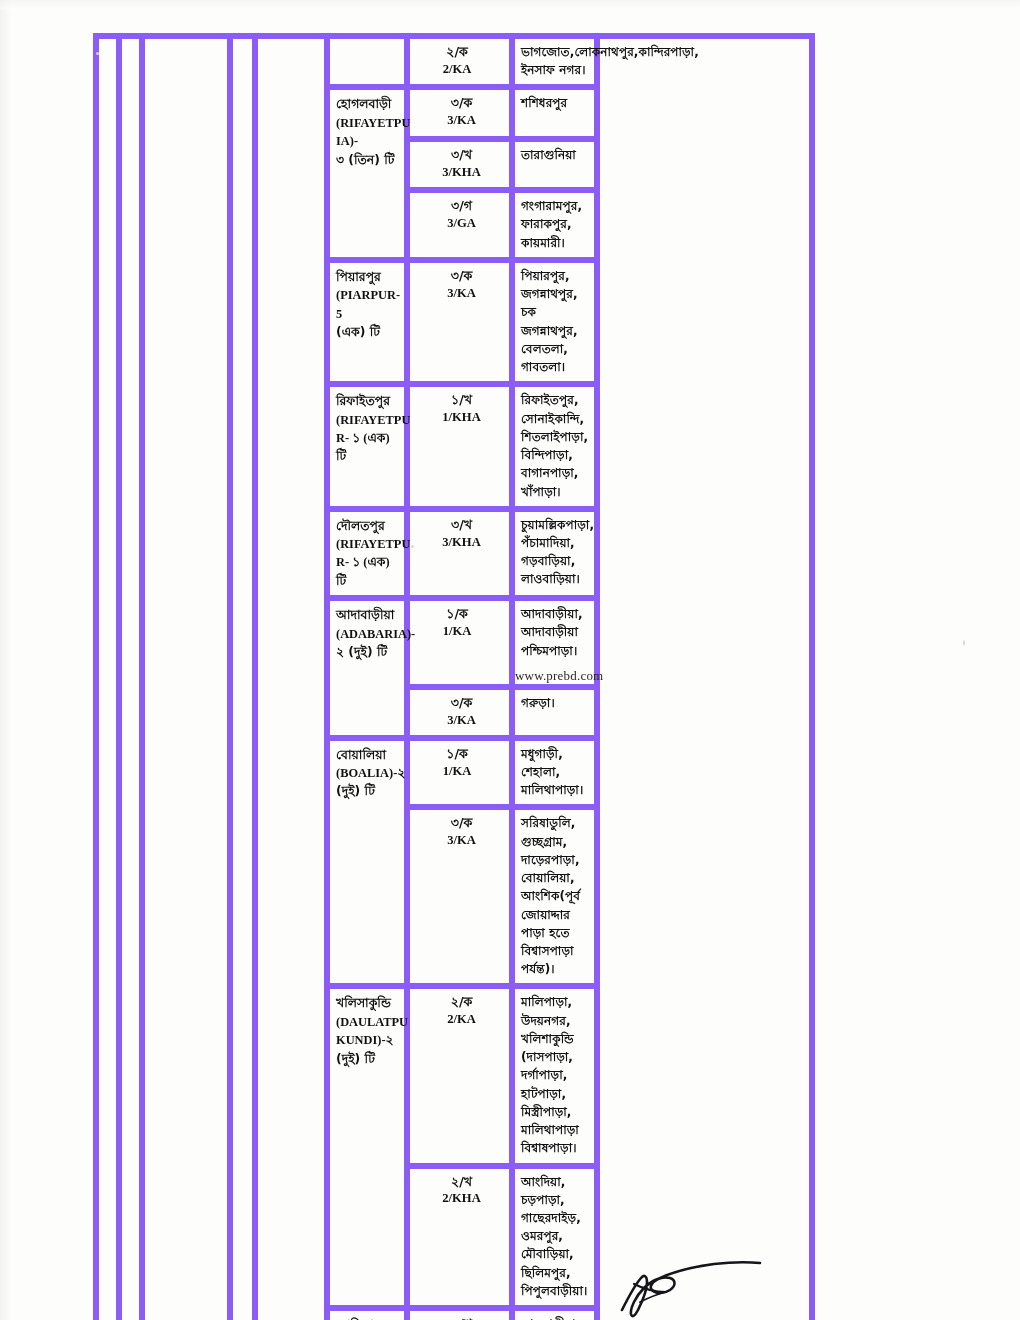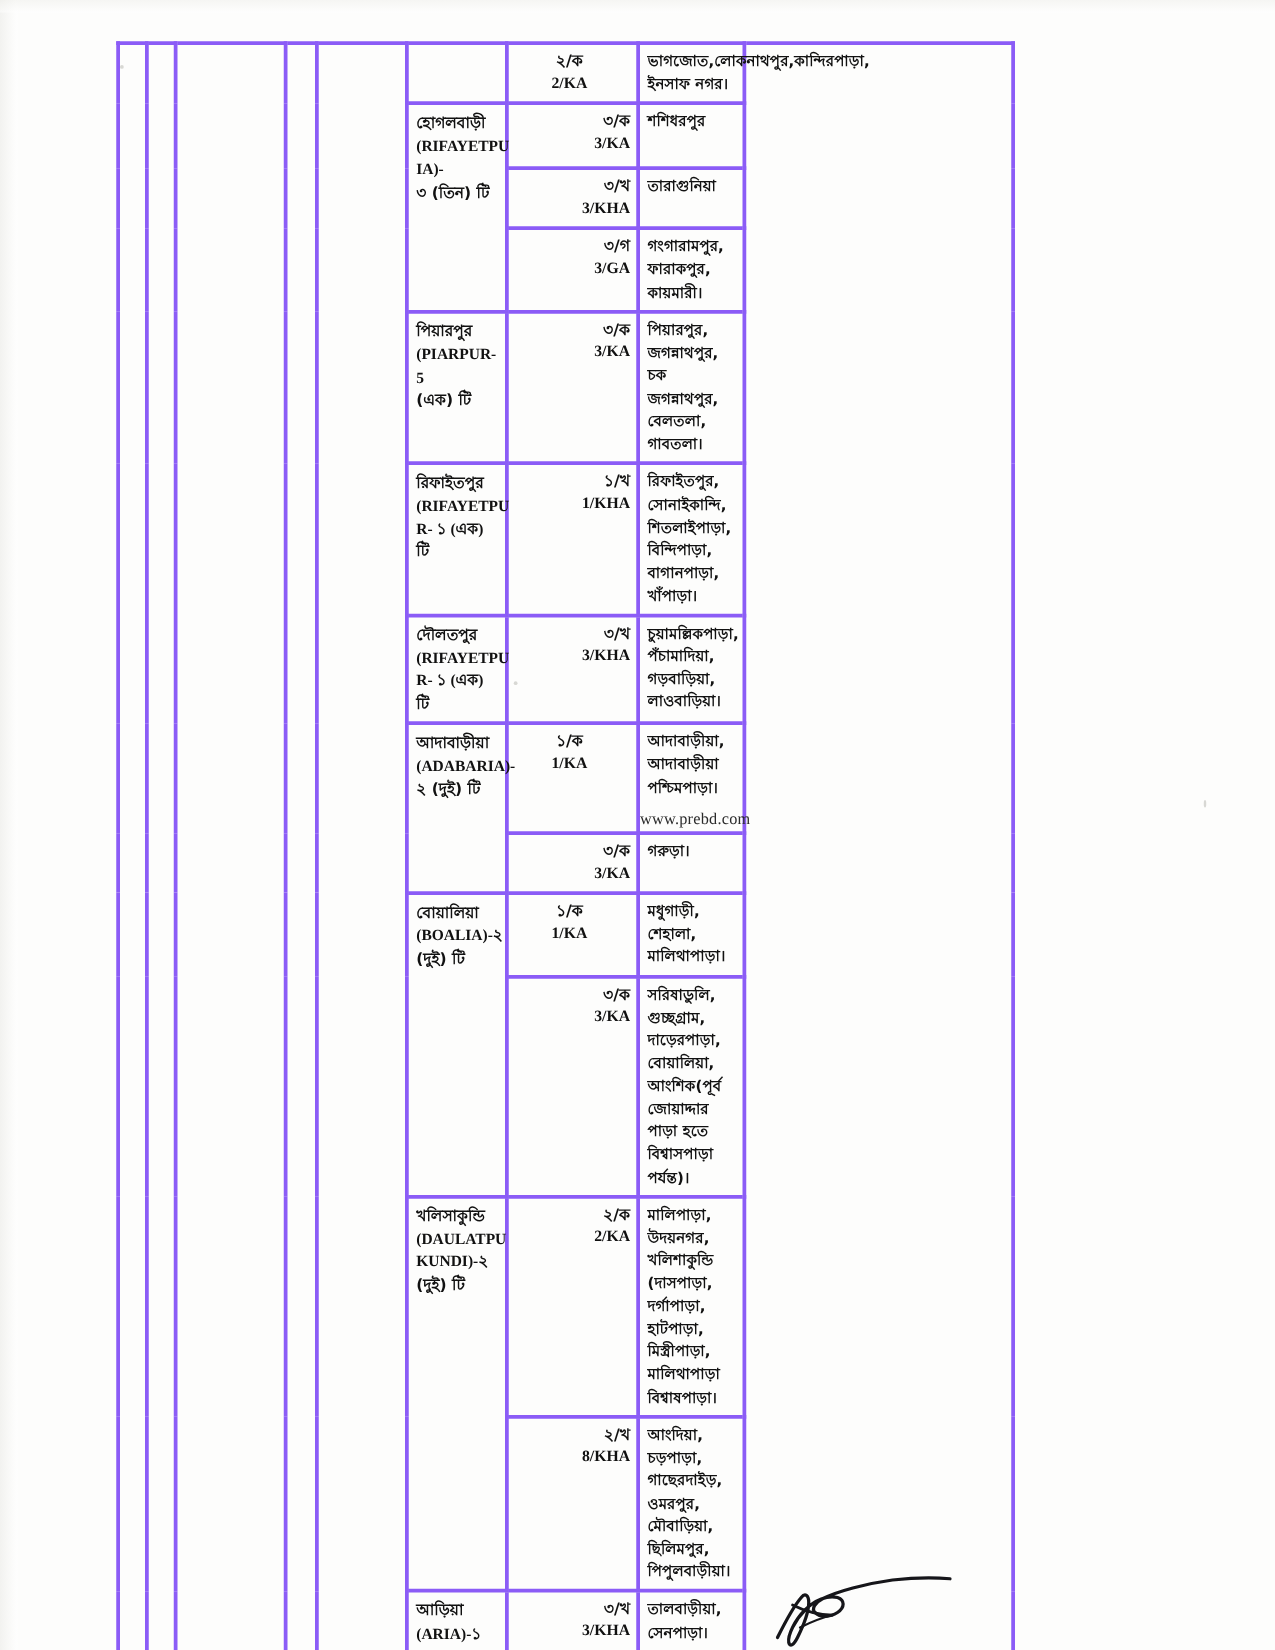--- a/index.html
+++ b/index.html
@@ -43,21 +43,21 @@
     left: 93px;
     top: 33px;
     width: 873px;
   }
   table.grid {
     border-collapse: collapse;
     width: 873px;
     table-layout: fixed;
   }
   table.grid td {
-    border: 3px solid #8b5cf6;
+    border: 6px solid #8b5cf6;
     vertical-align: top;
     padding: 0;
     background: transparent;
   }
 
   
   col.c-a { width: 23px; }
   col.c-b { width: 23px; }
   col.c-c { width: 88px; }
   col.c-d { width: 25px; }
@@ -83,21 +83,21 @@
     letter-spacing: .1px;
   }
   .cell.name {
     font-family: "Liberation Serif", "DejaVu Serif", serif;
     font-size: 12.4px;
     line-height: 1.48;
     font-weight: 600;
     padding: 5px 4px 5px 6px;
   }
   .cell.code {
-    text-align: right;
+    text-align: center;
     font-size: 12.6px;
     line-height: 1.42;
     padding-left: 9px;
     font-weight: 600;
   }
   .cell.code.mid {
     text-align: center;
     padding-left: 0;
   }
   .cell.code .bnum {
@@ -359,21 +359,21 @@
               </div>
             </td>
             <td>
               <div class="cell bn">মালিপাড়া, উদয়নগর, খলিশাকুন্ডি (দাসপাড়া, দর্গাপাড়া, হাটপাড়া, মিস্ত্রীপাড়া, মালিথাপাড়া বিশ্বাষপাড়া।</div>
             </td>
           </tr>
           <tr style="height: 80px;">
             <td class="vc">
               <div class="cell code">
                 <div class="bnum">২/খ</div>
-                <div>8/KHA</div>
+                <div>2/KHA</div>
               </div>
             </td>
             <td>
               <div class="cell bn">আংদিয়া, চড়পাড়া, গাছেরদাইড়, ওমরপুর, মৌবাড়িয়া, ছিলিমপুর, পিপুলবাড়ীয়া।</div>
             </td>
           </tr>
           <tr style="height: 54px;">
             <td>
               <div class="cell name">
                 <div style="font-family: &quot;DejaVu Sans&quot;, &quot;Liberation Sans&quot;, sans-serif; font-weight: 700;">আড়িয়া</div>

